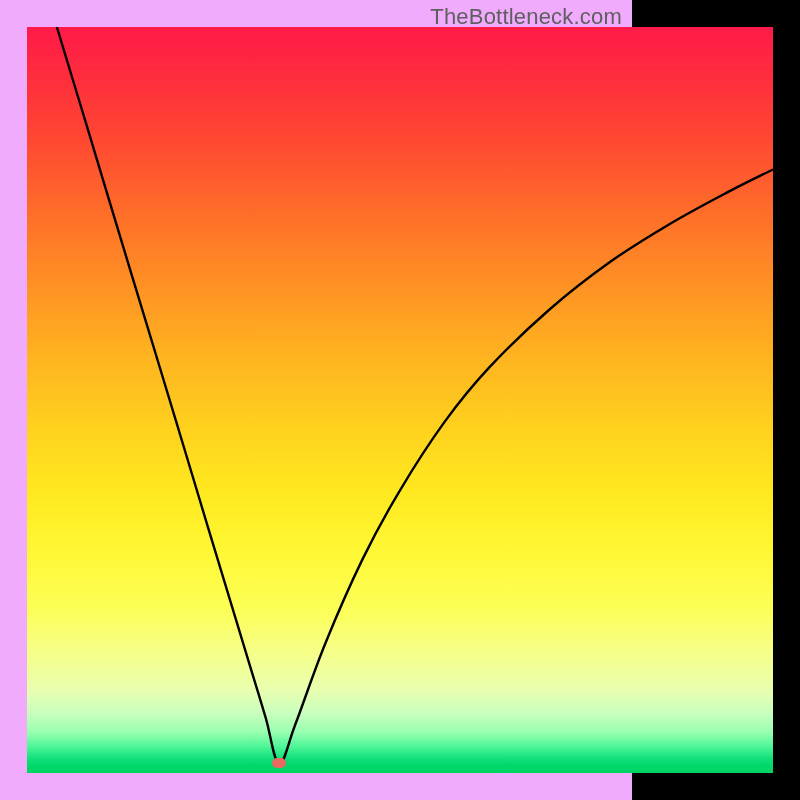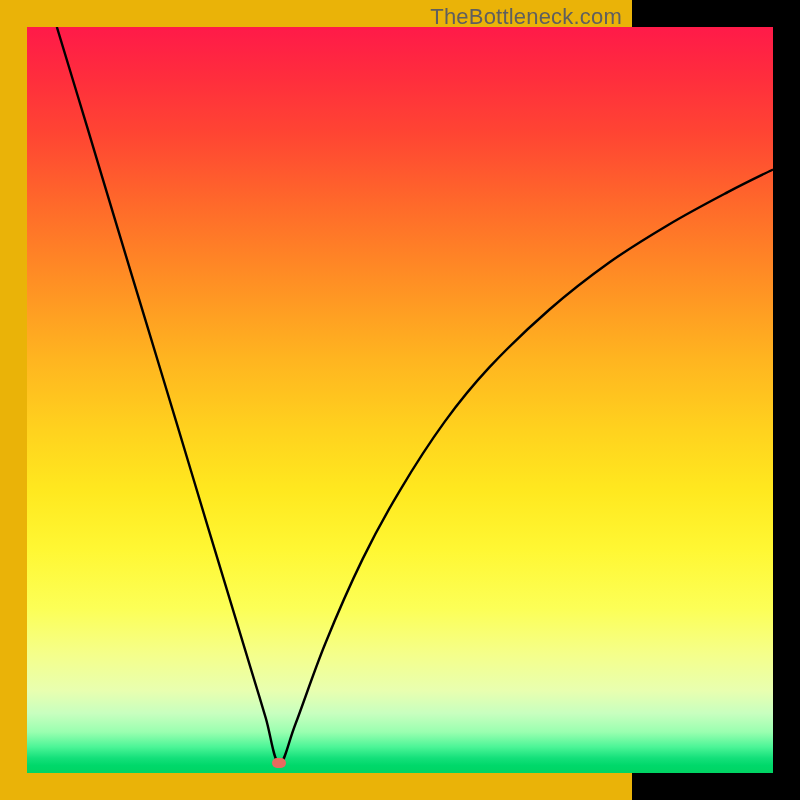--- a/index.html
+++ b/index.html
@@ -10,21 +10,21 @@
     background: #000;
     overflow: hidden;
     font-family: Arial, Helvetica, sans-serif;
   }
   .frame {
     position: absolute;
     left: 0;
     top: 0;
     width: 632px;
     height: 800px;
-    background: #eab308;
+    background: #f0abfc;
   }
   .plot {
     position: absolute;
     left: 27px;
     top: 27px;
     width: 746px;
     height: 746px;
     background: linear-gradient(to bottom,
       #ff1a49 0%,
       #ff2b3e 6%,

